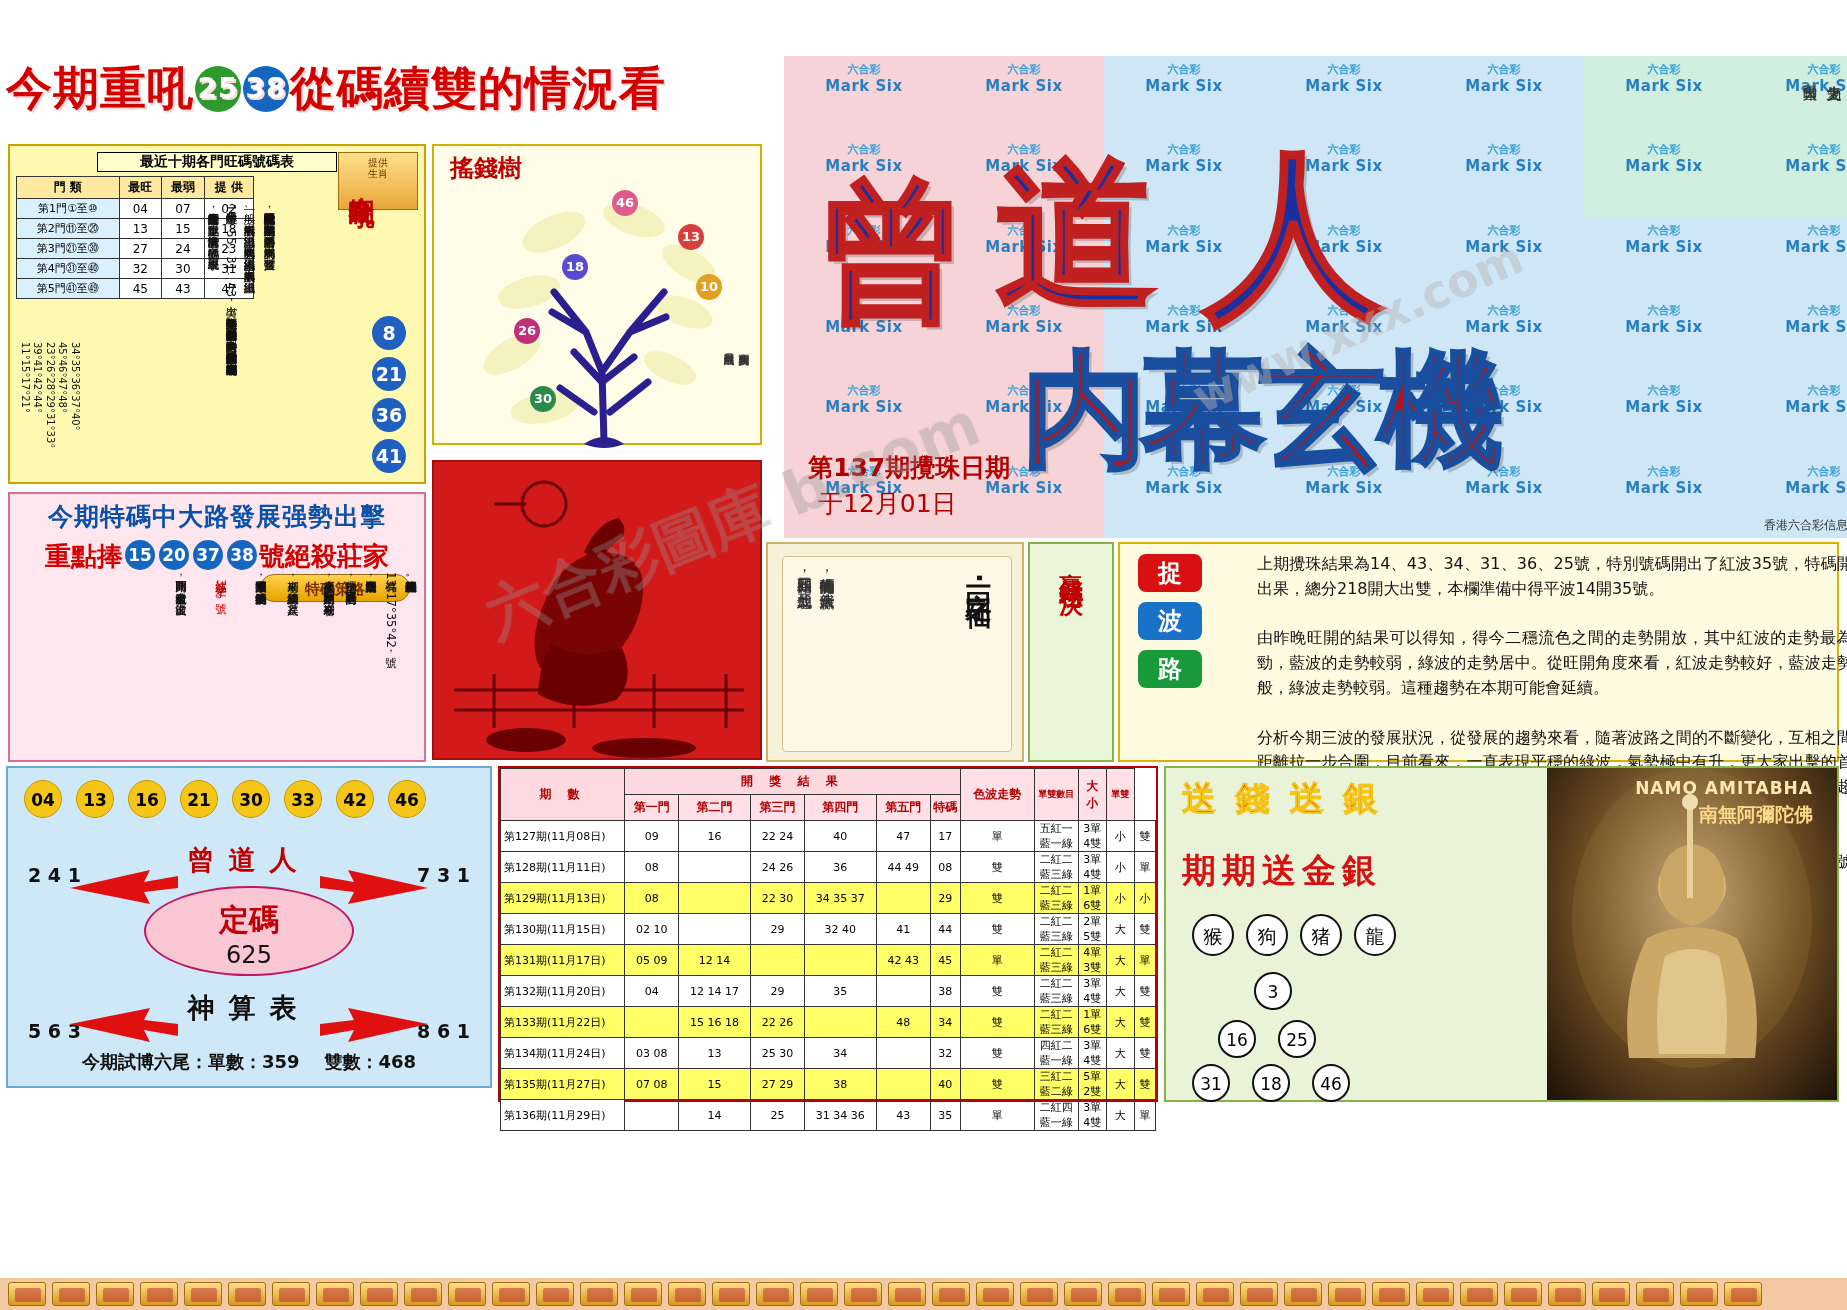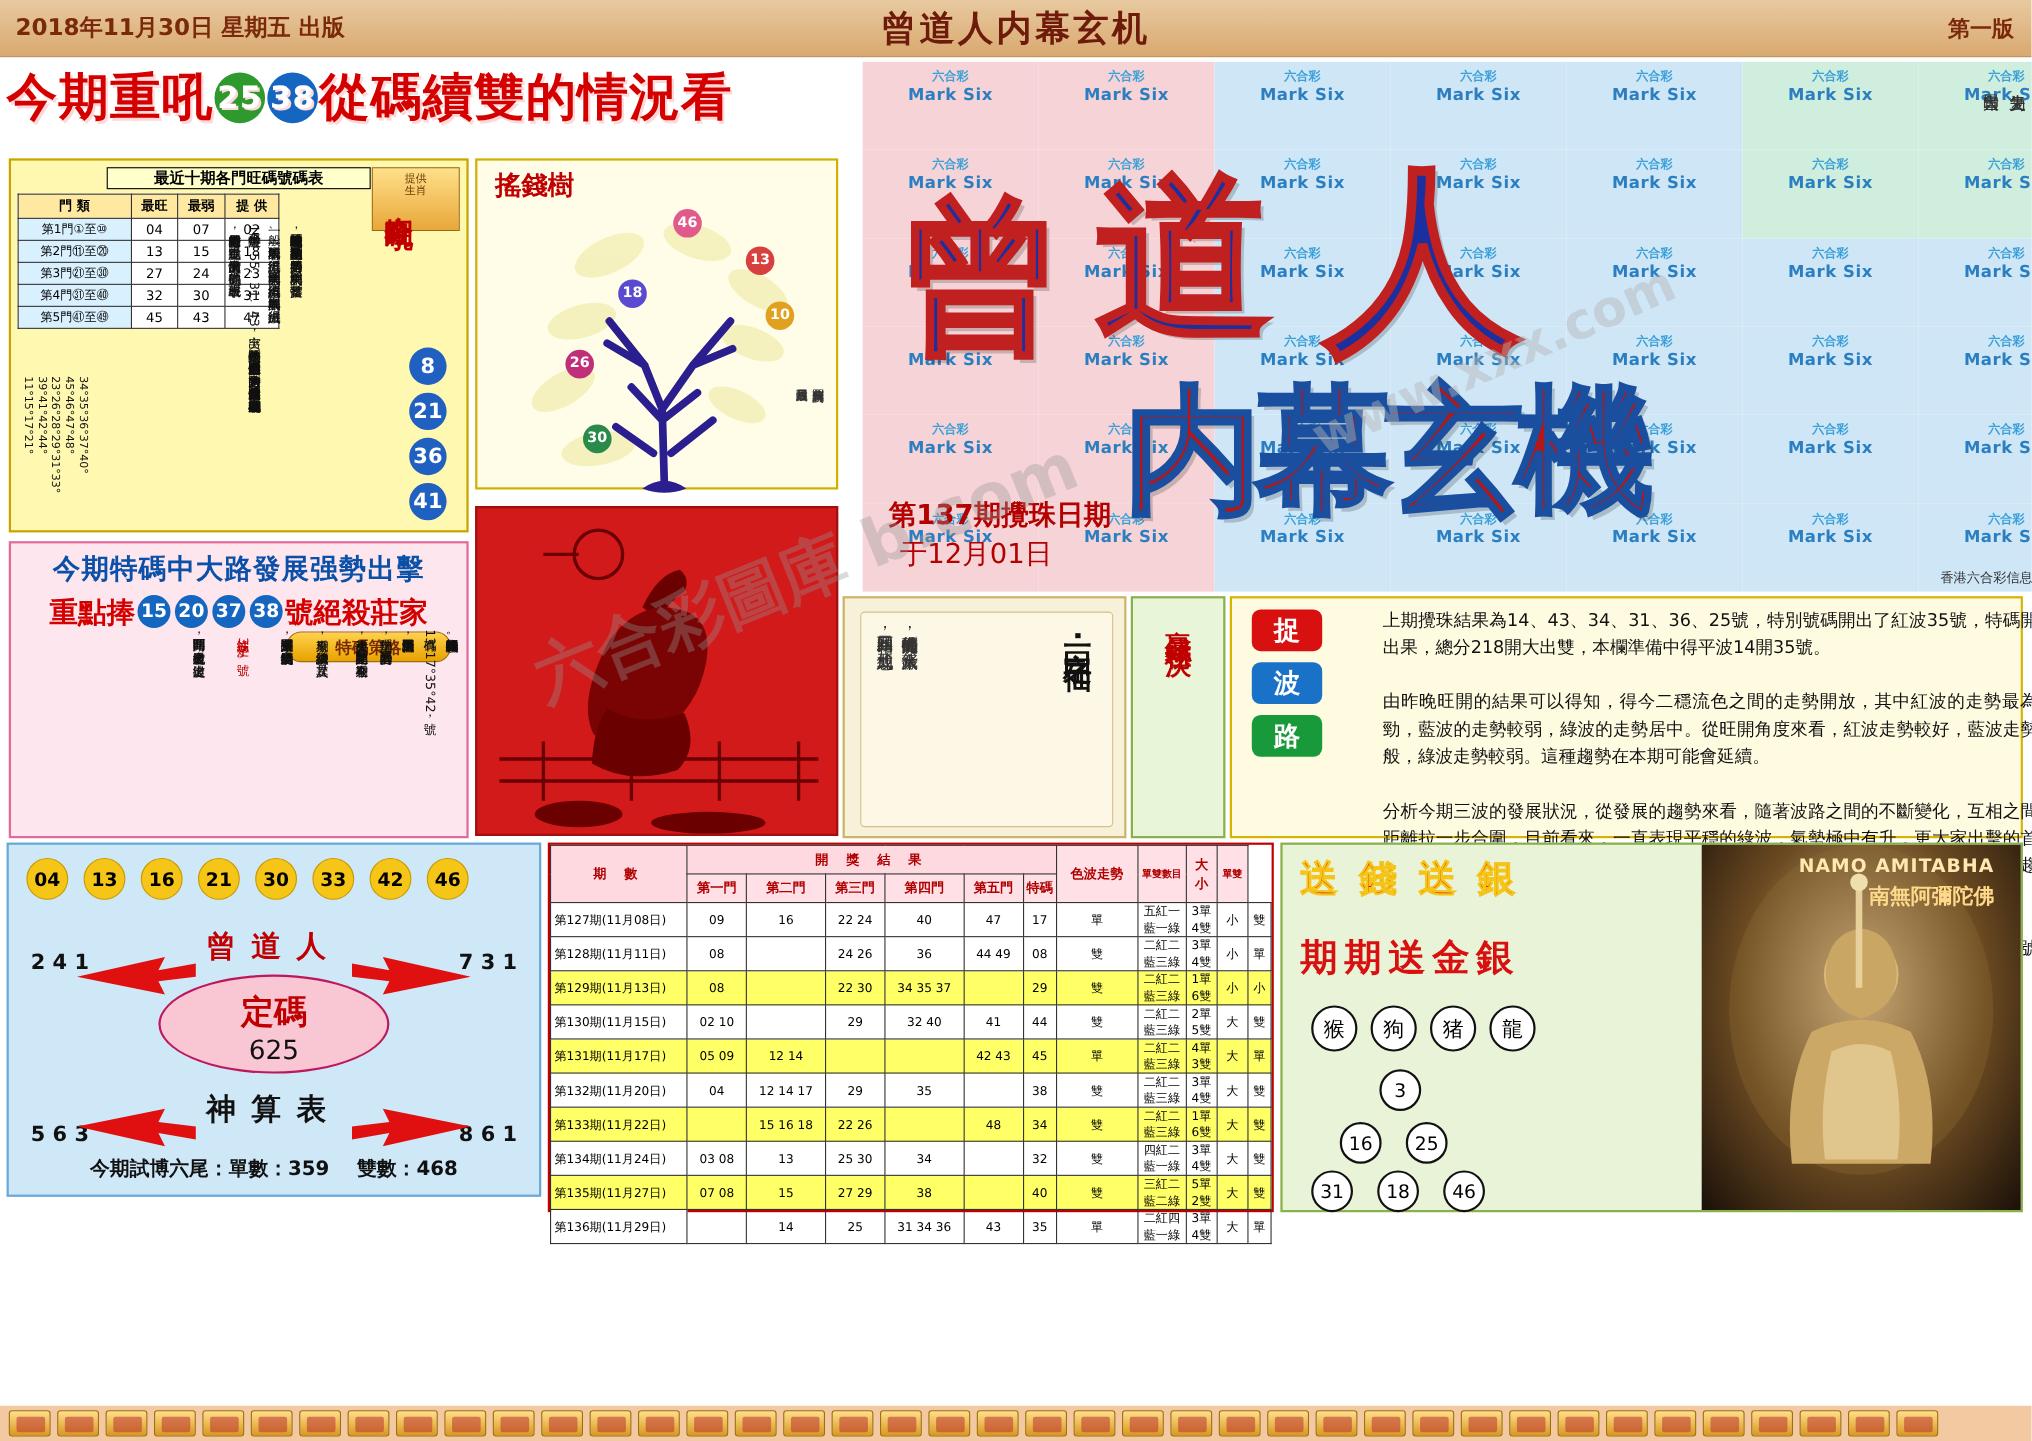--- a/index.html
+++ b/index.html
@@ -346,25 +346,20 @@
     position: absolute; left: 1180px; top: 300px; font-size: 46px;
     color: rgba(180,180,180,.45); transform: rotate(-24deg);
     font-weight: bold; pointer-events: none; white-space: nowrap;
   }
 </style>
 </head>
 <body>
 
 <div class="page">
 
-  <div class="topbar">
-    <div class="date">2018年11月30日  星期五  出版</div>
-    <div class="title">曾道人内幕玄机</div>
-    <div class="edition">第一版</div>
-  </div>
 
   <div class="headline">
     <div class="txt">
       <span>今期重吼</span><span class="ballnum ball-green">25</span><span class="ballnum ball-blue">38</span><span>從碼續雙的情況看</span>
     </div>
   </div>
 
   <div class="panel statsbox">
     <div class="goldicon">提供<br>生肖</div>
     <div class="stats-title">最近十期各門旺碼號碼表</div>

